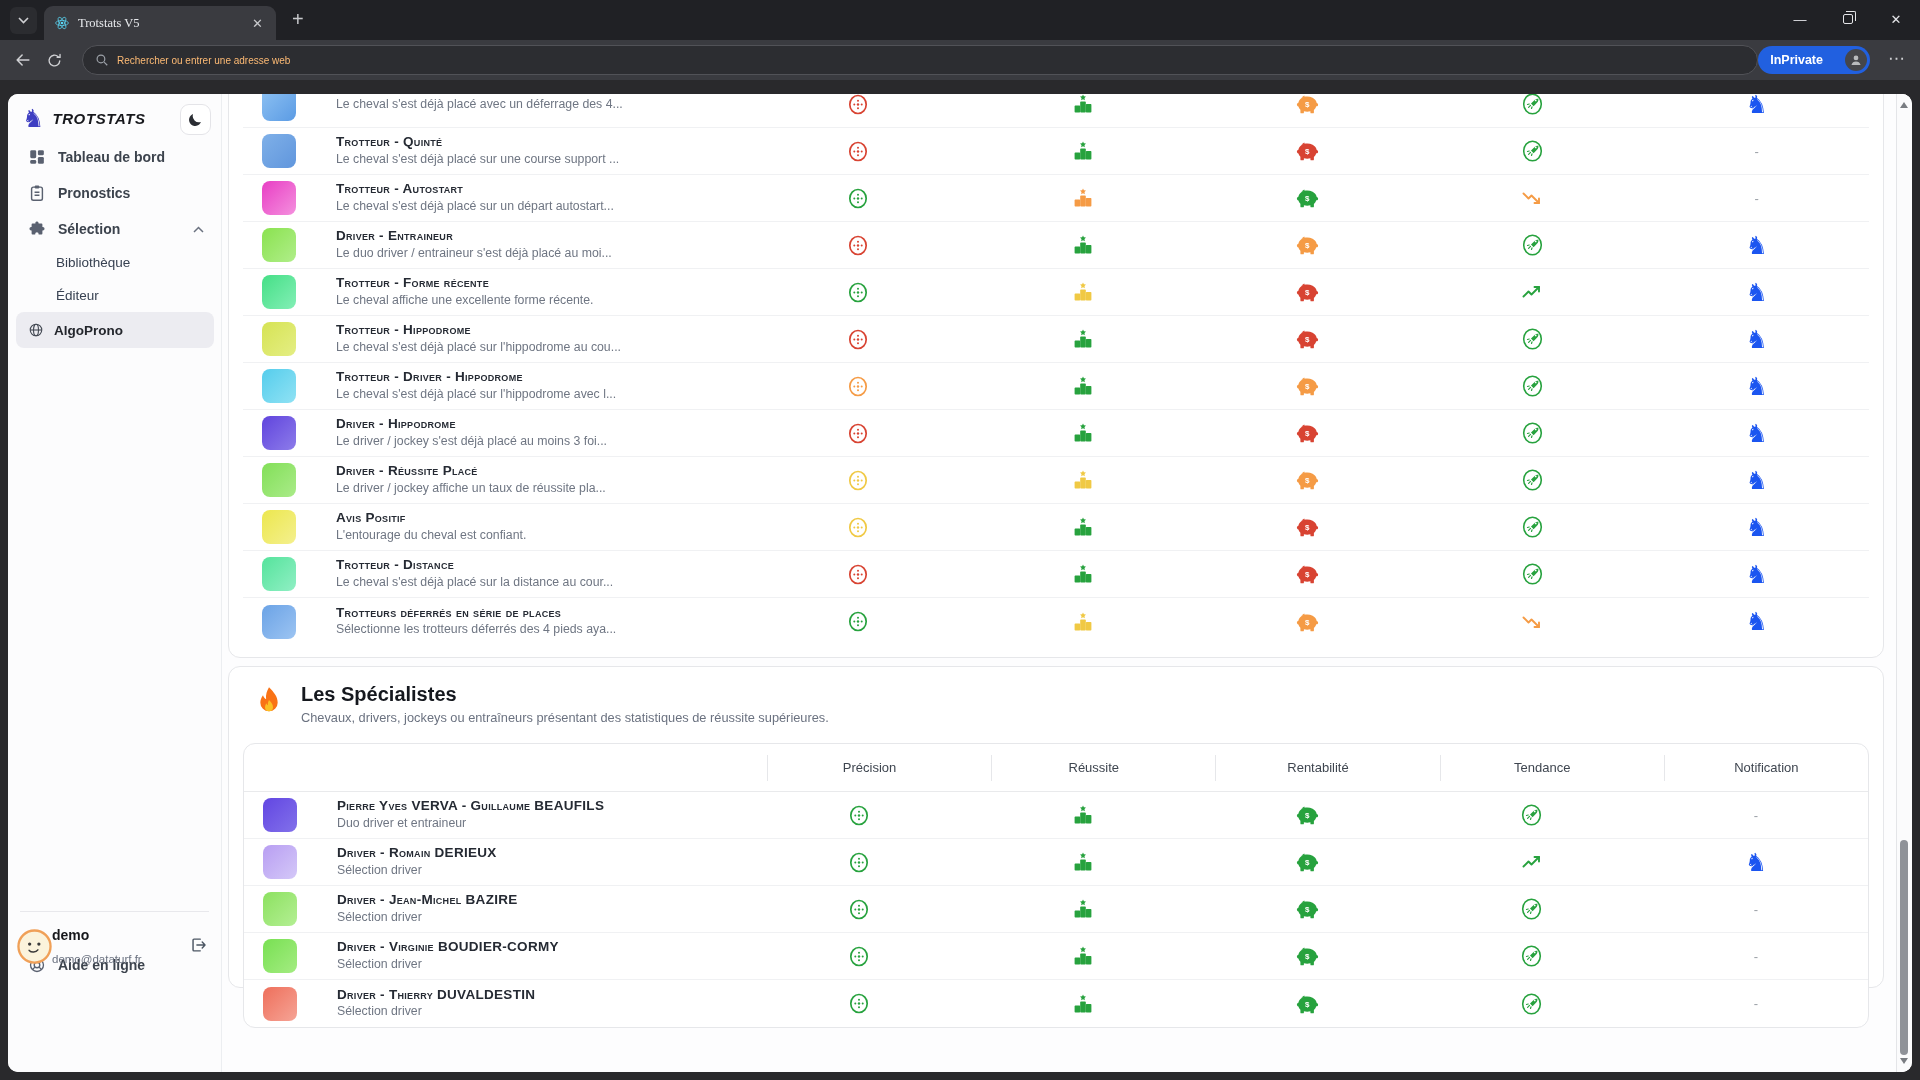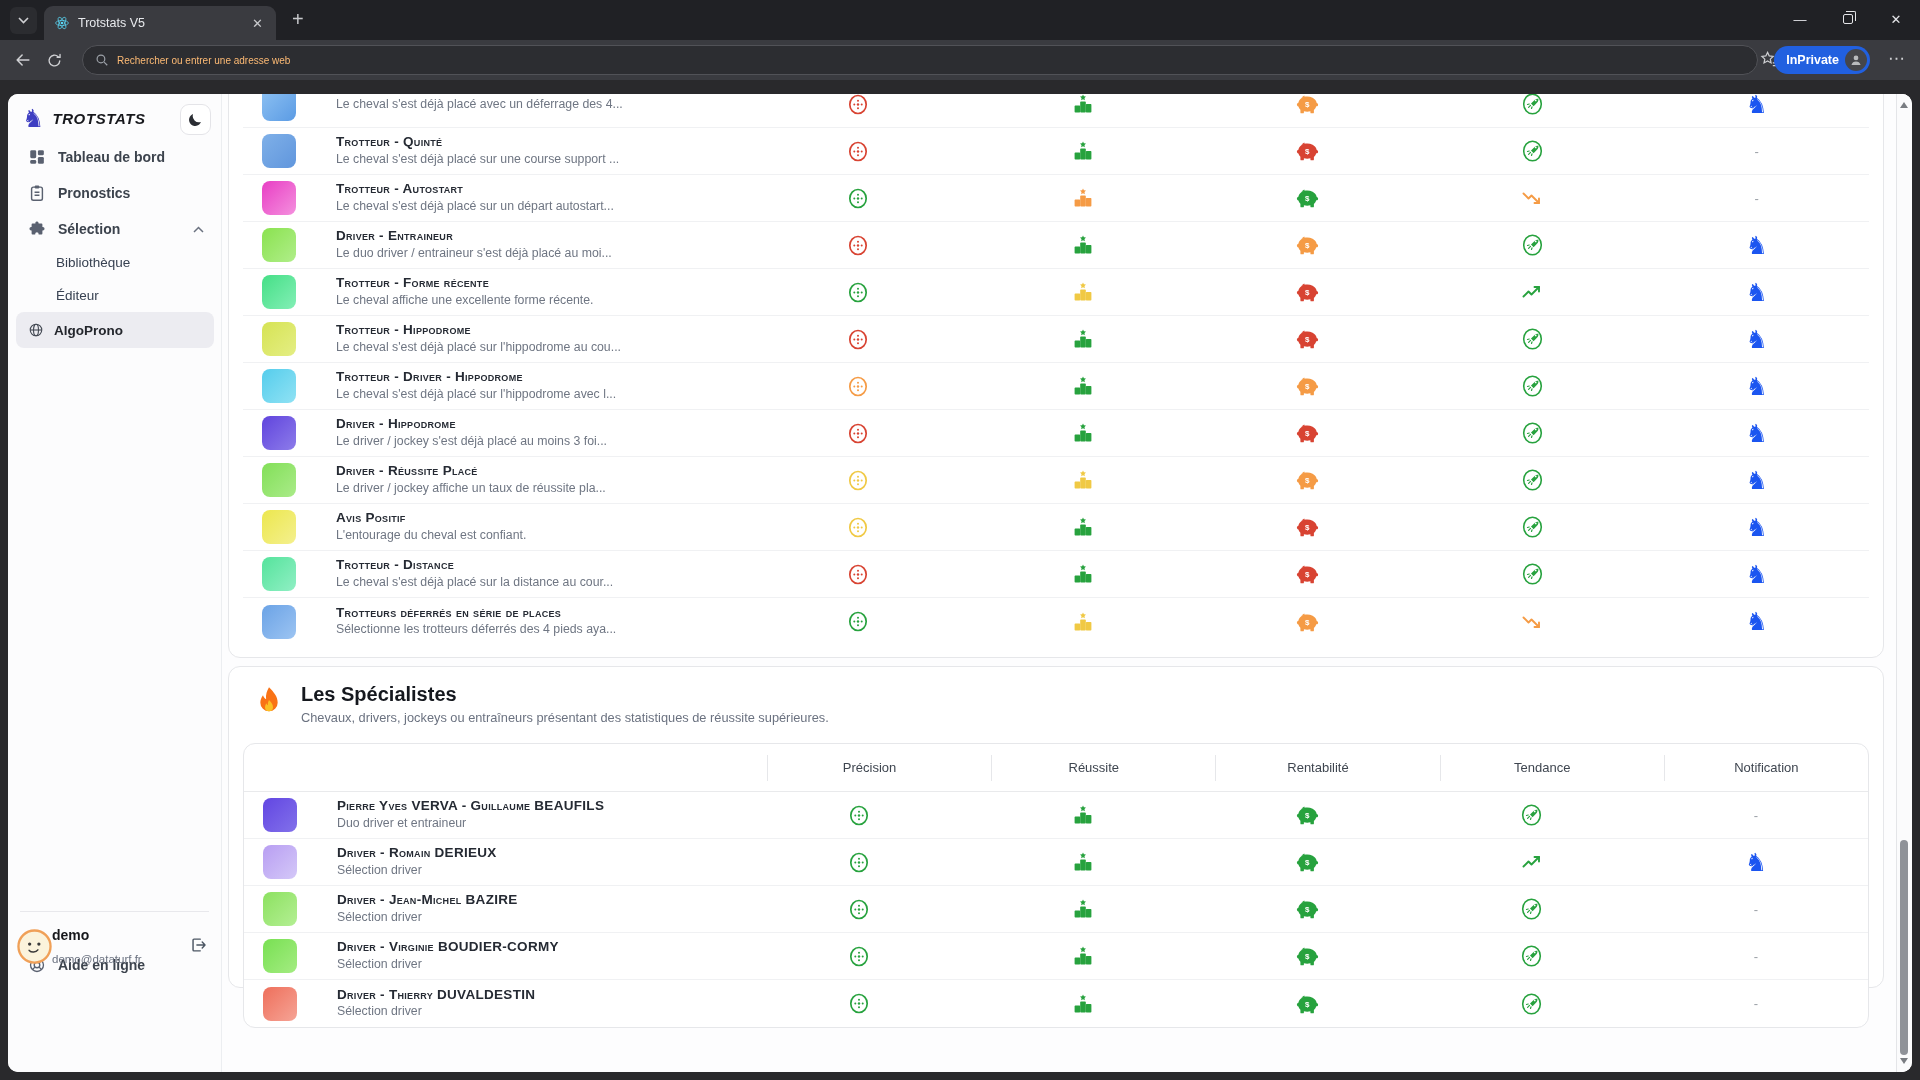--- a/index.html
+++ b/index.html
@@ -3,34 +3,34 @@
 <meta charset="utf-8">
 <style>
   * { margin:0; padding:0; box-sizing:border-box; }
   html,body { width:1920px; height:1080px; overflow:hidden; }
   body { background:#29292c; font-family:"Liberation Sans", sans-serif; position:relative; }
 
   
   .tabstrip { position:absolute; left:0; top:0; width:1920px; height:40px; background:#202125; }
   .tab-chevron { position:absolute; left:10px; top:7px; width:27px; height:27px; background:#2b2c30; border-radius:6px; display:flex; align-items:center; justify-content:center; color:#cfd0d3; font-size:12px; }
   .tab { position:absolute; left:44px; top:6px; width:232px; height:34px; background:#3a3b40; border-radius:9px 9px 0 0; display:flex; align-items:center; padding:0 10px; gap:8px; }
-  .tab-title { color:#e8eaed; font-size:12.5px; flex:1; white-space:nowrap; overflow:hidden; }
+  .tab-title { color:#e8eaed; font-size:12.5px; flex:1; white-space:nowrap; overflow:hidden;font-family:Liberation Serif, serif; }
   .tab-close { color:#c9cacd; font-size:13px; padding:0 3px; }
   .new-tab { position:absolute; left:292px; top:8px; color:#c8c9cc; font-size:20px; font-weight:300; }
   .win-btn { position:absolute; top:0; width:48px; height:38px; display:flex; align-items:center; justify-content:center; color:#e4e5e8; font-size:13px; }
   .win-min { right:96px; } .win-max { right:48px; } .win-close { right:0; }
   .restore-glyph { width:10px; height:10px; border:1.2px solid #e4e5e8; border-radius:2px; position:relative; }
   .restore-glyph::after { content:""; position:absolute; left:2px; top:-4px; width:9px; height:9px; border-top:1.2px solid #e4e5e8; border-right:1.2px solid #e4e5e8; border-radius:0 2px 0 0; }
 
   .toolbar { position:absolute; left:0; top:40px; width:1920px; height:40px; background:#3a3b40; display:flex; align-items:center; }
   .nav-ico { color:#cfd0d3; margin-left:14px; display:flex; align-items:center; }
   .url-pill { position:absolute; left:82px; top:5px; width:1676px; height:30px; background:#2c2d31; border:1px solid #515257; border-radius:15px; display:flex; align-items:center; padding:0 12px; gap:8px; }
   .url-placeholder { color:#fdba74; font-size:10px; }
   .fav-ico { position:absolute; right:142px; top:10px; color:#cfd0d3; }
-  .inprivate { position:absolute; right:50px; top:6px; height:28px; background:#2160e0; border-radius:14px; display:flex; align-items:center; padding:0 3px 0 12px; gap:6px; }
+  .inprivate { position:absolute; right:50px; top:6px; height:28px; background:#2160e0; border-radius:14px; display:flex; align-items:center; padding:0 3px 0 12px; gap:22px; }
   .inprivate span { color:#fff; font-size:12.5px; font-weight:700; }
   .ip-avatar { width:22px; height:22px; border-radius:50%; background:#45464b; display:flex; align-items:center; justify-content:center; }
   .dots { position:absolute; right:14px; top:8px; color:#cfd0d3; font-size:17px; letter-spacing:1px; }
 
   
   .surface { position:absolute; left:8px; top:94px; width:1904px; height:978px; background:#fff; border-radius:10px; overflow:hidden; }
 
   .sidebar { position:absolute; left:0; top:0; width:214px; height:978px; background:#fcfcfd; border-right:1px solid #eceef1; }
   .brand { position:absolute; left:14px; top:12px; display:flex; align-items:center; gap:8px; }
   .brand-horse { font-size:25px; color:#3e3ec2; line-height:1; }

